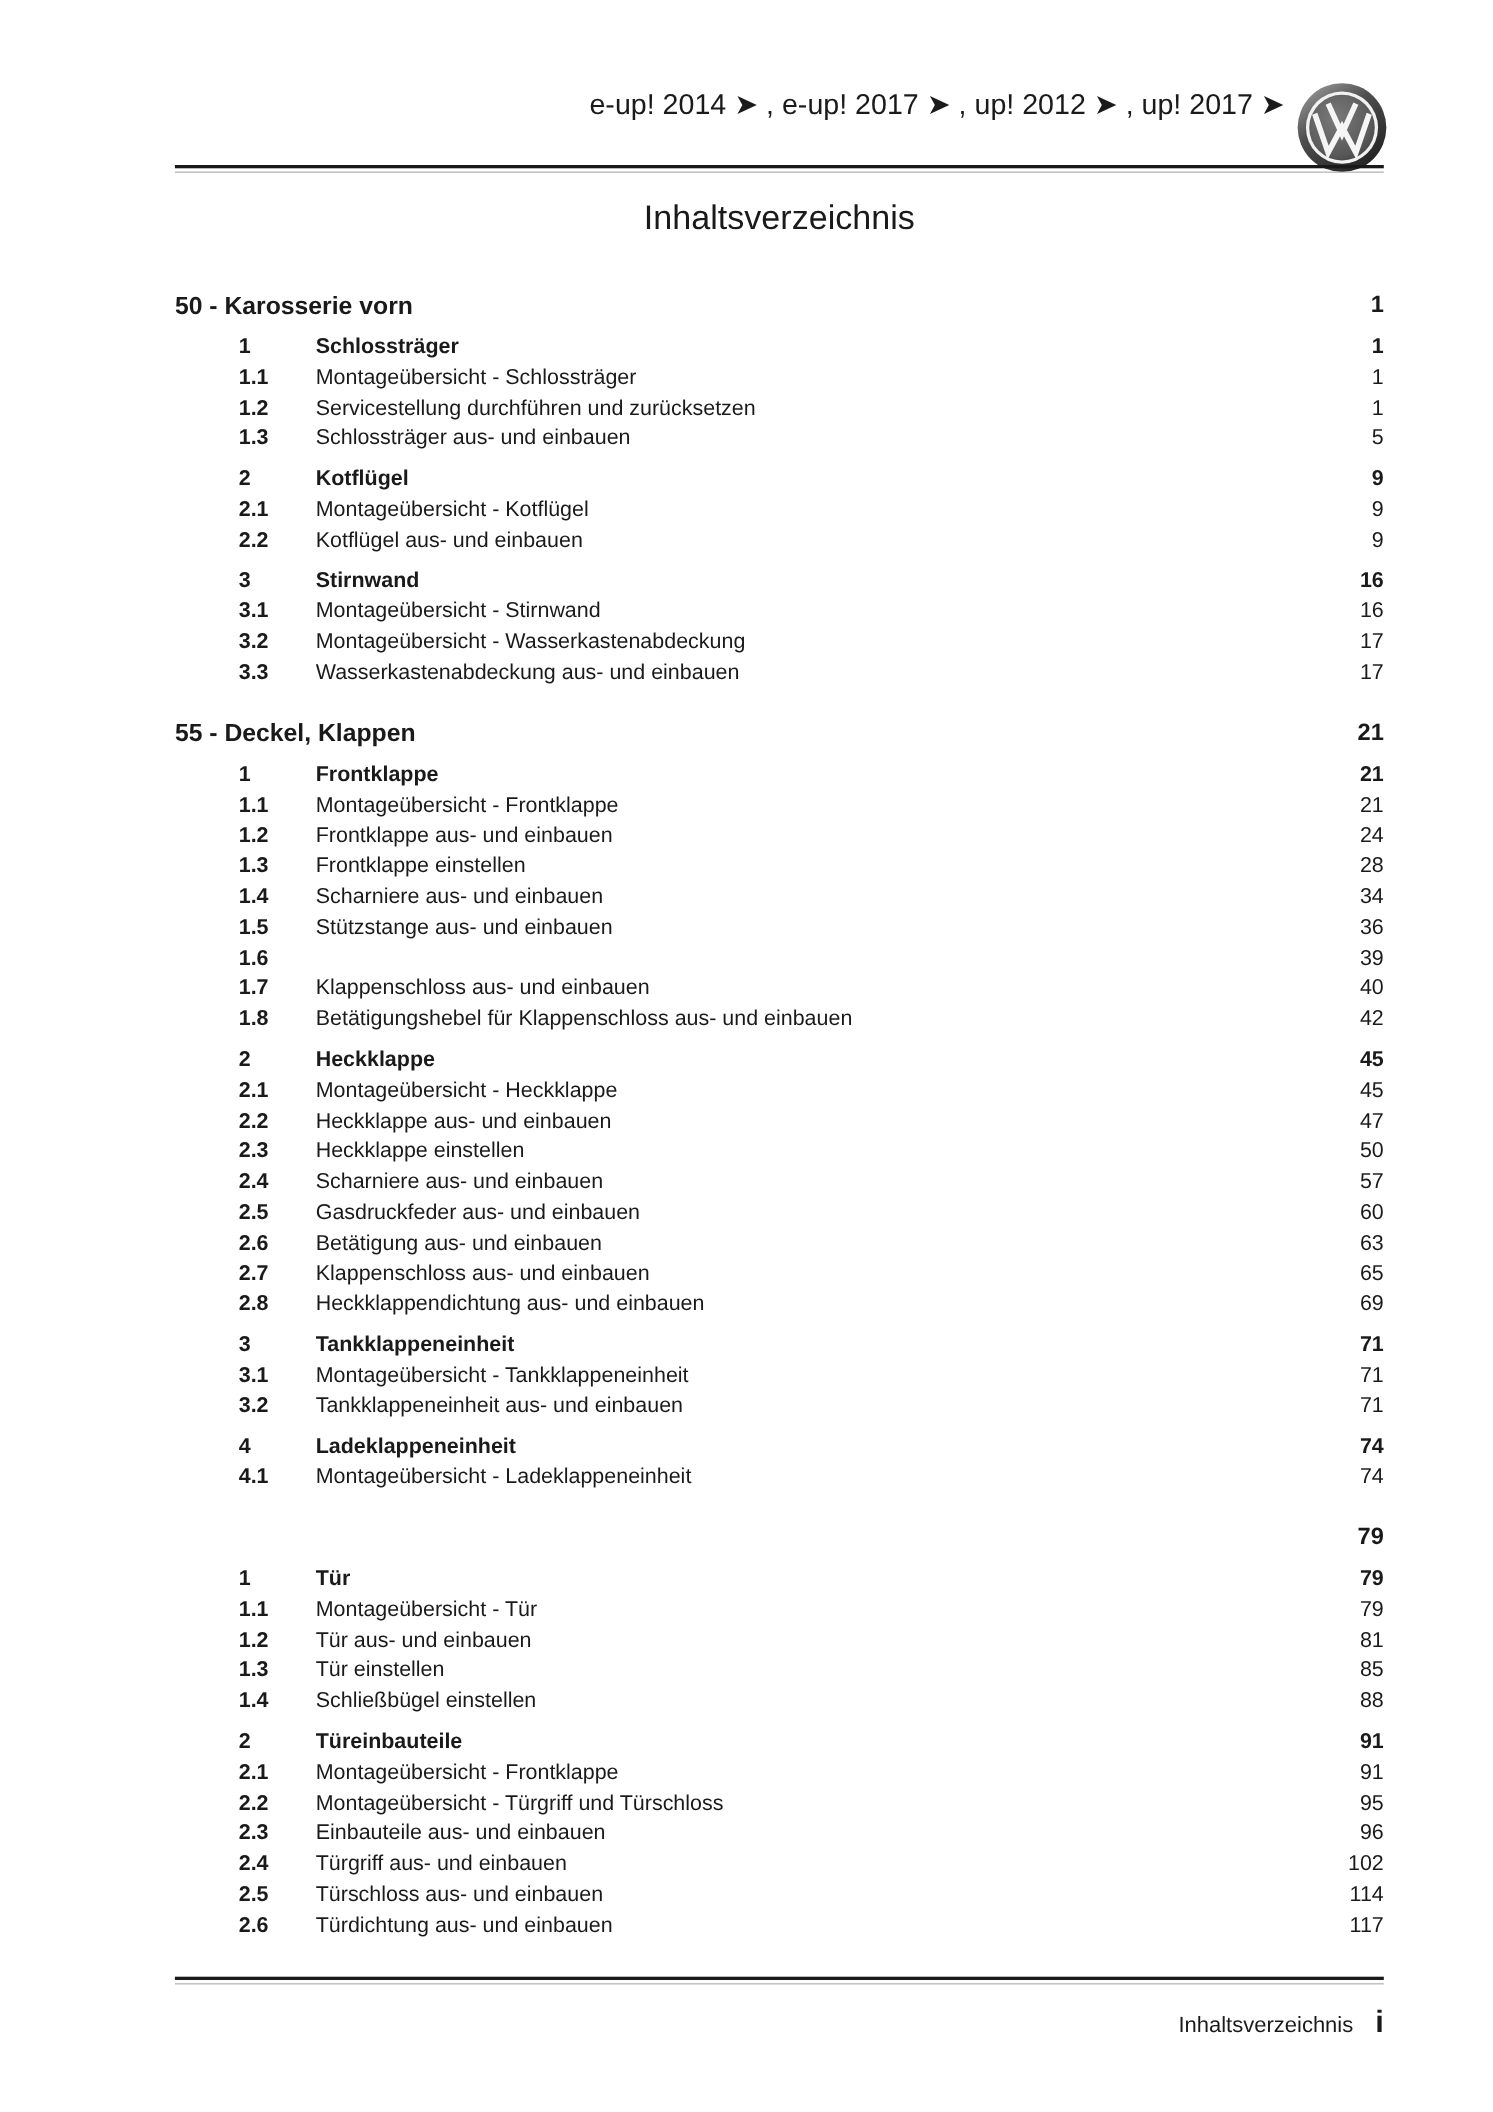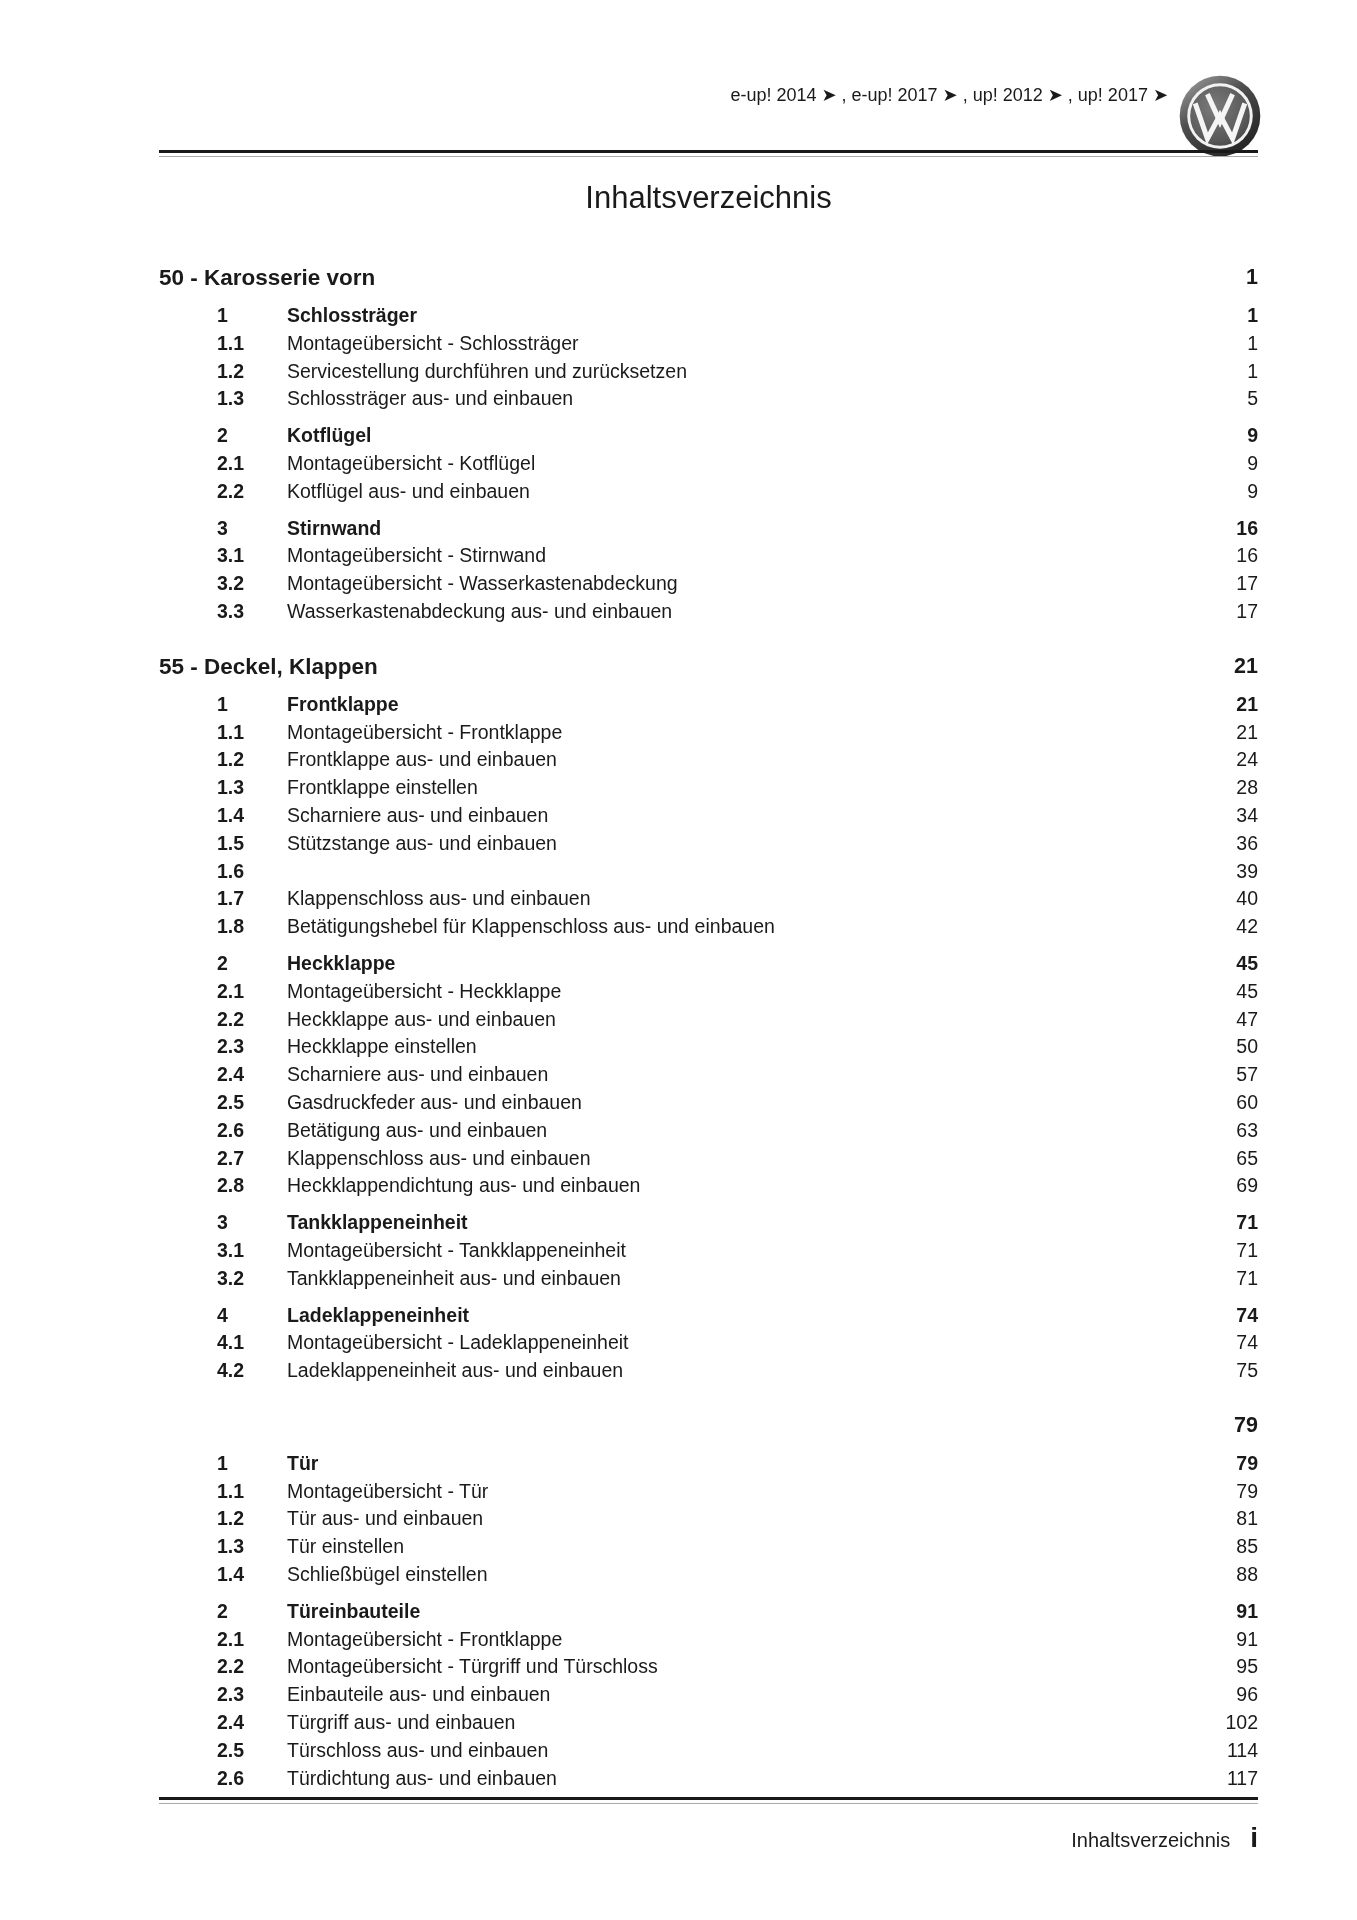--- a/index.html
+++ b/index.html
@@ -9,21 +9,21 @@
     font-family:"Liberation Sans", sans-serif;
     color:#1a1a1a;
     position:relative;
     overflow:hidden;
   }
 
   
   .header-text {
     position:absolute; top:80px; right:189px;
     text-align:right;
-    font-size:18px; line-height:30px;
+    font-size:26px; line-height:30px;
     white-space:nowrap;
   }
   .vw-logo {
     position:absolute; top:74px; right:95px;
     width:84px; height:84px;
   }
   .rule {
     position:absolute; left:159px; right:99px;
     border-top:3.5px solid #191919;
     border-bottom:1.5px solid #a9a9a9;
@@ -325,26 +325,20 @@
         <span class="rtitle">Ladeklappeneinheit</span>
         <span class="dots"></span>
         <span class="page">74</span>
       </div>
       <div class="row item-row sub">
         <span class="rnum">4.1</span>
         <span class="rtitle">Montageübersicht - Ladeklappeneinheit</span>
         <span class="dots"></span>
         <span class="page">74</span>
       </div>
-      <div class="row item-row sub">
-        <span class="rnum">4.2</span>
-        <span class="rtitle">Ladeklappeneinheit aus- und einbauen</span>
-        <span class="dots"></span>
-        <span class="page">75</span>
-      </div>
     </div>
     <div class="toc-section">
       <div class="row section-row">
         <span class="dots"></span>
         <span class="page">79</span>
       </div>
       <div class="row item-row chapter">
         <span class="rnum">1</span>
         <span class="rtitle">Tür</span>
         <span class="dots"></span>

